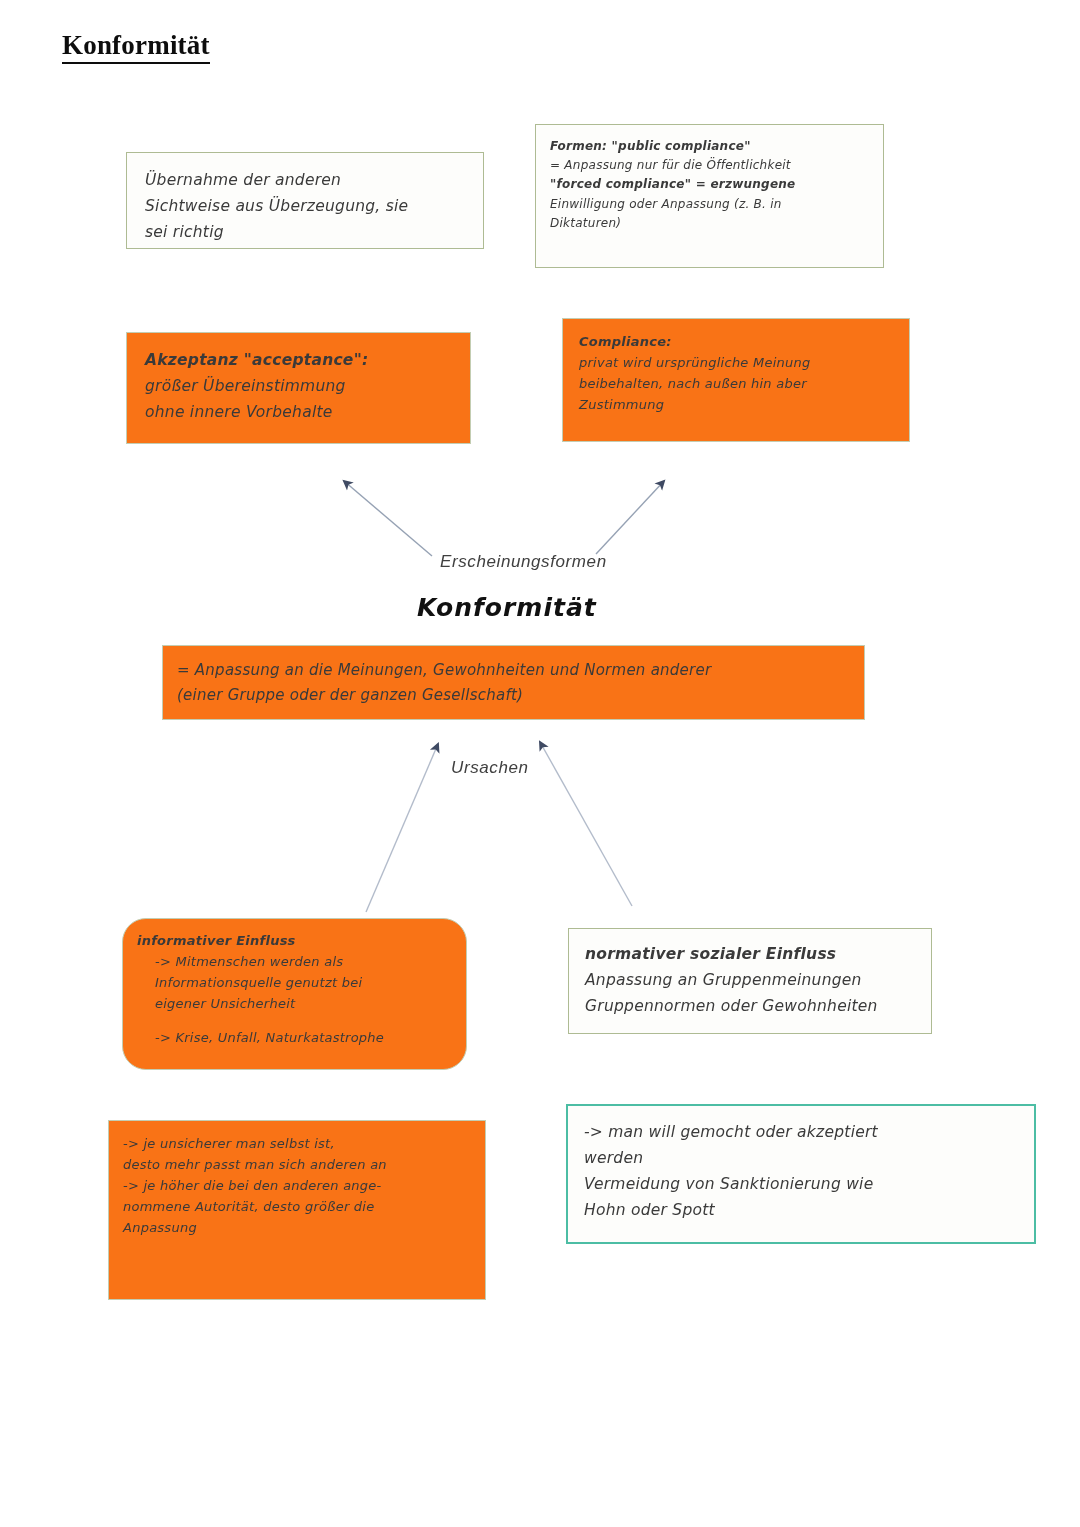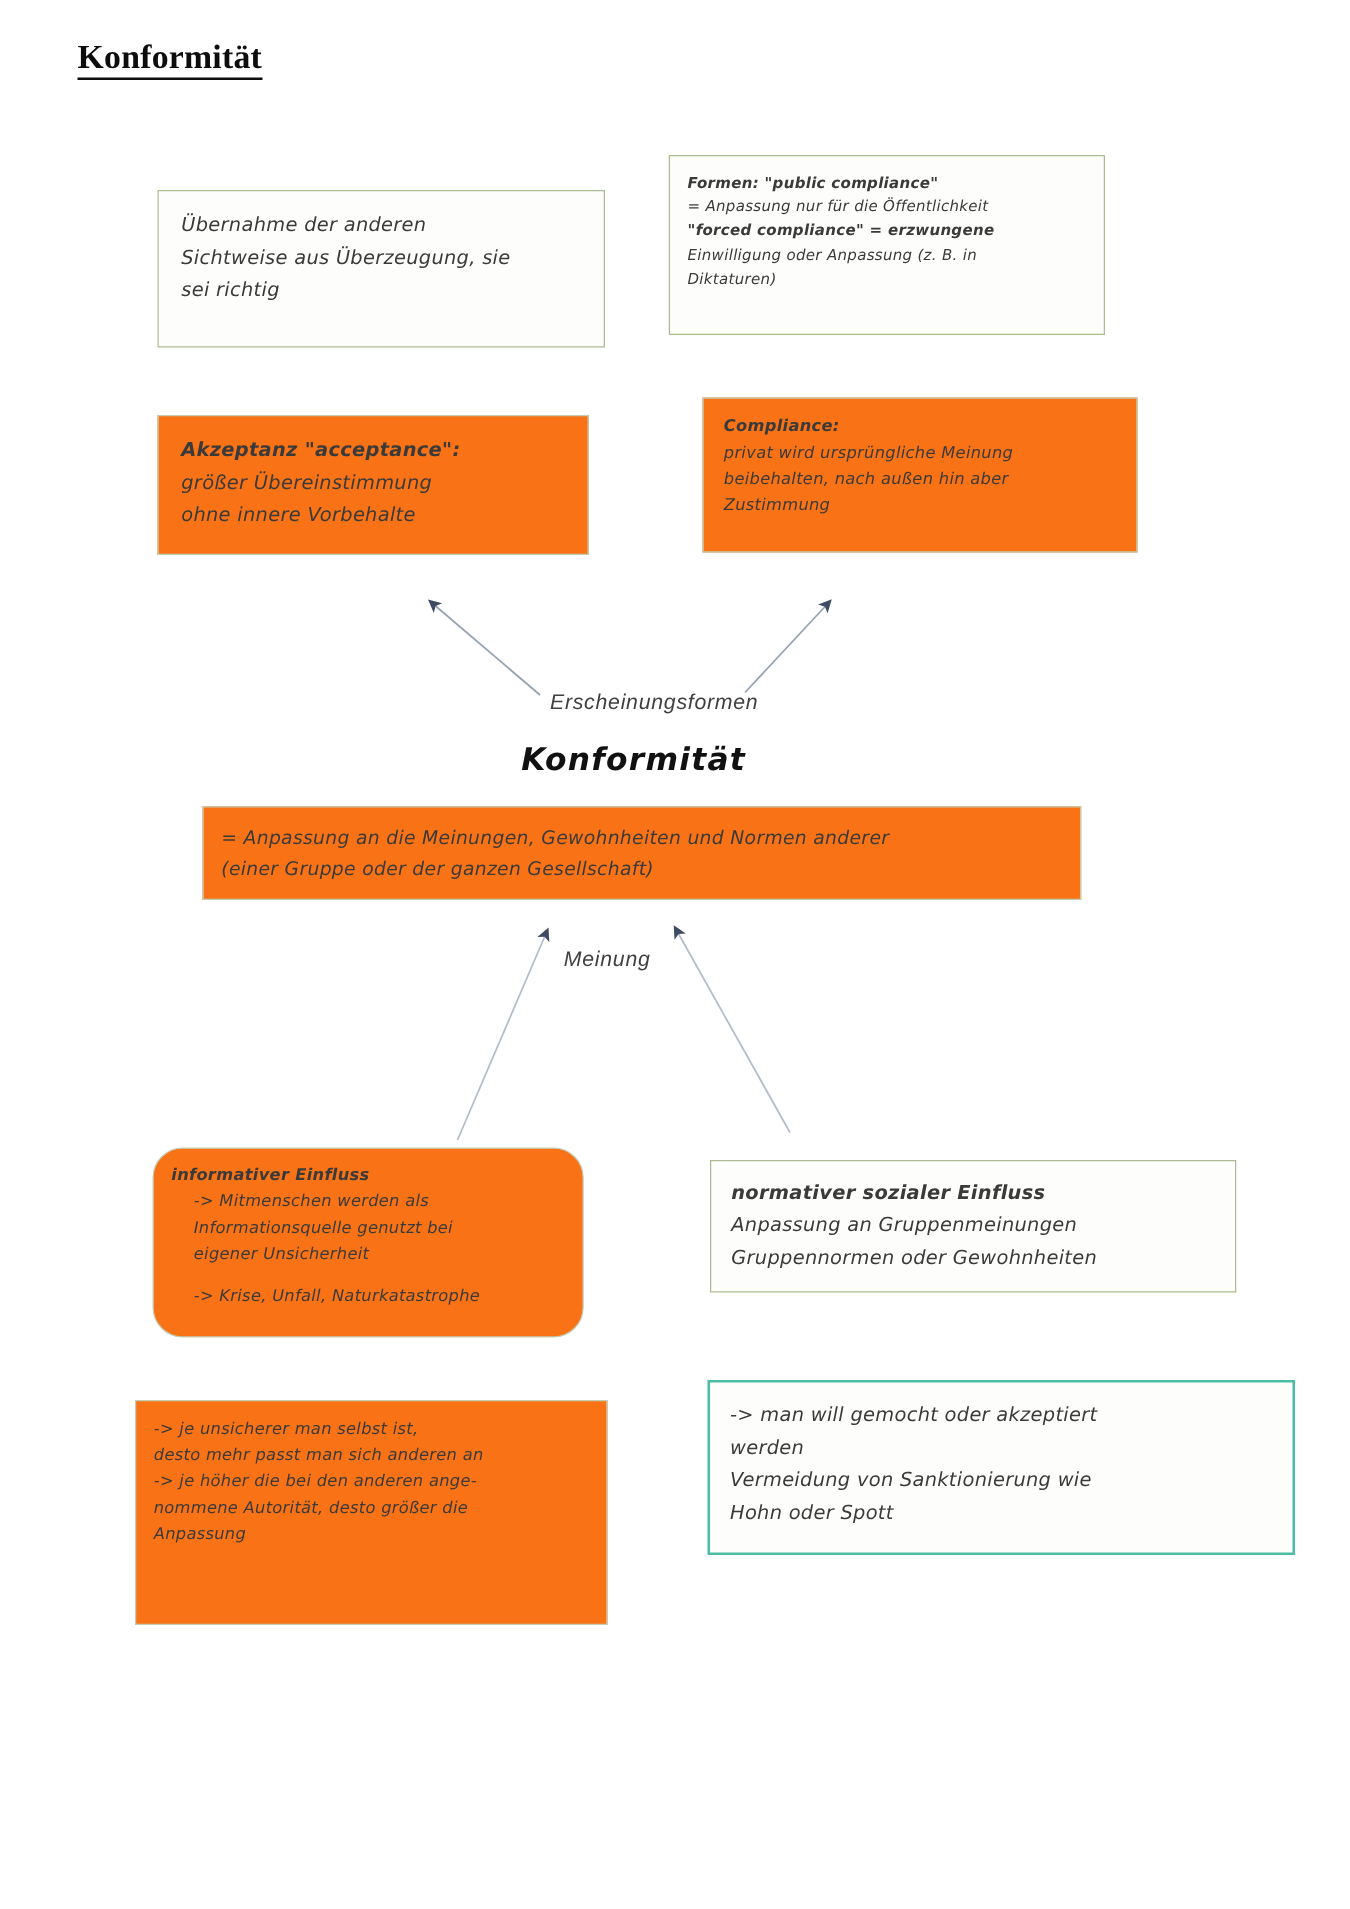--- a/index.html
+++ b/index.html
@@ -118,21 +118,21 @@
 
     <g>
       <line x1="366" y1="912" x2="438" y2="744" stroke="#b3bccb" stroke-width="1.4" marker-end="url(#ah)"></line>
     </g>
 
     <g>
       <line x1="632" y1="906" x2="540" y2="742" stroke="#b3bccb" stroke-width="1.4" marker-end="url(#ah)"></line>
     </g>
   </svg>
 
-  <div class="note-box olive" style="left:126px; top:152px; width:358px; height:126px;">
+  <div class="note-box olive" style="left:126px; top:152px; width:358px; height:97px;">
     <div class="note-line">Übernahme der anderen</div>
     <div class="note-line">Sichtweise aus Überzeugung, sie</div>
     <div class="note-line">sei richtig</div>
   </div>
 
   <div class="note-box olive" style="left:535px; top:124px; width:349px; height:144px; padding:12px 14px;">
     <div class="note-line tiny bold">Formen: "public compliance"</div>
     <div class="note-line tiny">= Anpassung nur für die Öffentlichkeit</div>
     <div class="note-line tiny bold">"forced compliance" = erzwungene</div>
     <div class="note-line tiny">Einwilligung oder Anpassung (z. B. in</div>
@@ -154,31 +154,31 @@
 
   <div class="flow-label" style="left:440px; top:552px;">Erscheinungsformen</div>
 
   <div class="center-heading" style="left:417px; top:593px;">Konformität</div>
 
   <div class="note-box pale" style="left:162px; top:645px; width:703px; height:75px; padding:12px 14px;">
     <div class="note-line" style="font-size:15px;">= Anpassung an die Meinungen, Gewohnheiten und Normen anderer</div>
     <div class="note-line" style="font-size:15px;">(einer Gruppe oder der ganzen Gesellschaft)</div>
   </div>
 
-  <div class="flow-label" style="left:451px; top:758px;">Meinung</div>
+  <div class="flow-label" style="left:451px; top:758px;">Ursachen</div>
 
   <div class="note-box pale" style="left:122px; top:918px; width:345px; height:152px; padding:11px 14px;border-radius:24px;">
     <div class="note-line small bold">informativer Einfluss</div>
     <div class="note-line small indent">-&gt; Mitmenschen werden als</div>
     <div class="note-line small indent">Informationsquelle genutzt bei</div>
     <div class="note-line small indent">eigener Unsicherheit</div>
     <div class="note-line small indent gap">-&gt; Krise, Unfall, Naturkatastrophe</div>
   </div>
 
-  <div class="note-box olive" style="left:568px; top:928px; width:421px; height:106px; padding:12px 16px;">
+  <div class="note-box olive" style="left:568px; top:928px; width:364px; height:106px; padding:12px 16px;">
     <div class="note-line bold">normativer sozialer Einfluss</div>
     <div class="note-line">Anpassung an Gruppenmeinungen</div>
     <div class="note-line">Gruppennormen oder Gewohnheiten</div>
   </div>
 
   <div class="note-box pale" style="left:108px; top:1120px; width:378px; height:180px; padding:12px 14px;">
     <div class="note-line small">-&gt; je unsicherer man selbst ist,</div>
     <div class="note-line small">desto mehr passt man sich anderen an</div>
     <div class="note-line small">-&gt; je höher die bei den anderen ange-</div>
     <div class="note-line small">nommene Autorität, desto größer die</div>

